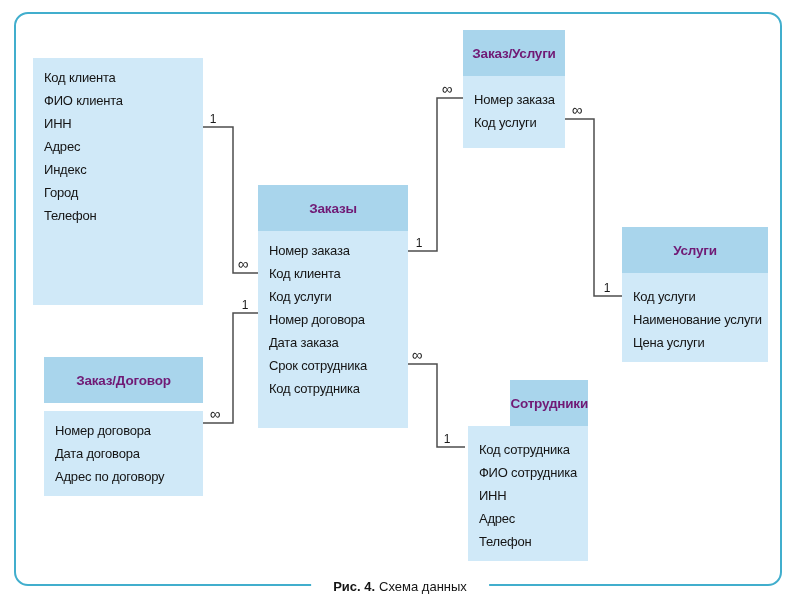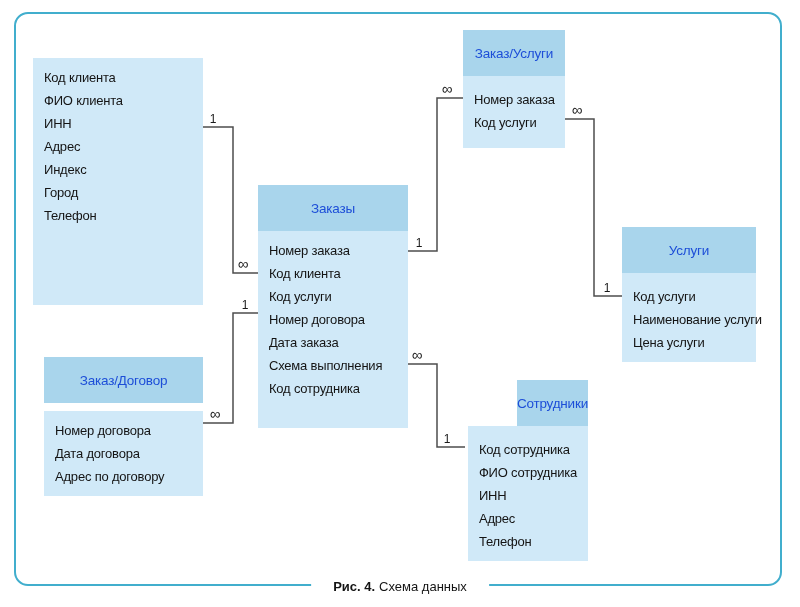--- a/index.html
+++ b/index.html
@@ -32,21 +32,21 @@
   svg.connectors text.card-inf{font-size:15px;}
   .entity{
     position:absolute;
     display:flex;flex-direction:column;
     box-sizing:border-box;
   }
   .entity-header{
     height:46px;flex:0 0 46px;
     background:#a9d5ec;
     display:flex;align-items:center;justify-content:center;
-    font-weight:normal;font-size:13.5px;color:#1d4ed8;
+    font-weight:bold;font-size:13.5px;color:#701a75;
     letter-spacing:-0.2px;white-space:nowrap;
   }
   .entity-body{
     flex:1 1 auto;
     background:#d0e9f8;
     padding:8px 11px;
     box-sizing:border-box;
   }
   .entity.roomy .entity-body{padding-top:12px;}
   .entity-field{
@@ -117,21 +117,21 @@
   </div>
 
   <div class="entity" style="left:258px;top:185px;width:150px;height:243px;">
     <div class="entity-header">Заказы</div>
     <div class="entity-body">
       <div class="entity-field">Номер заказа</div>
       <div class="entity-field">Код клиента</div>
       <div class="entity-field">Код услуги</div>
       <div class="entity-field">Номер договора</div>
       <div class="entity-field">Дата заказа</div>
-      <div class="entity-field">Схема выполнения</div>
+      <div class="entity-field">Срок сотрудника</div>
       <div class="entity-field">Код сотрудника</div>
     </div>
   </div>
 
   <div class="entity roomy" style="left:463px;top:30px;width:102px;height:118px;">
     <div class="entity-header">Заказ/Услуги</div>
     <div class="entity-body">
       <div class="entity-field">Номер заказа</div>
       <div class="entity-field">Код услуги</div>
     </div>
@@ -141,21 +141,21 @@
     <div class="entity-header">Сотрудники</div>
     <div class="entity-body">
       <div class="entity-field">Код сотрудника</div>
       <div class="entity-field">ФИО сотрудника</div>
       <div class="entity-field">ИНН</div>
       <div class="entity-field">Адрес</div>
       <div class="entity-field">Телефон</div>
     </div>
   </div>
 
-  <div class="entity roomy" style="left:622px;top:227px;width:134px;height:135px;">
+  <div class="entity roomy" style="left:622px;top:227px;width:146px;height:135px;">
     <div class="entity-header">Услуги</div>
     <div class="entity-body">
       <div class="entity-field">Код услуги</div>
       <div class="entity-field">Наименование услуги</div>
       <div class="entity-field">Цена услуги</div>
     </div>
   </div>
 
   <div class="caption">
     <span class="cap-label">Рис. 4.</span><span>Схема данных</span>

